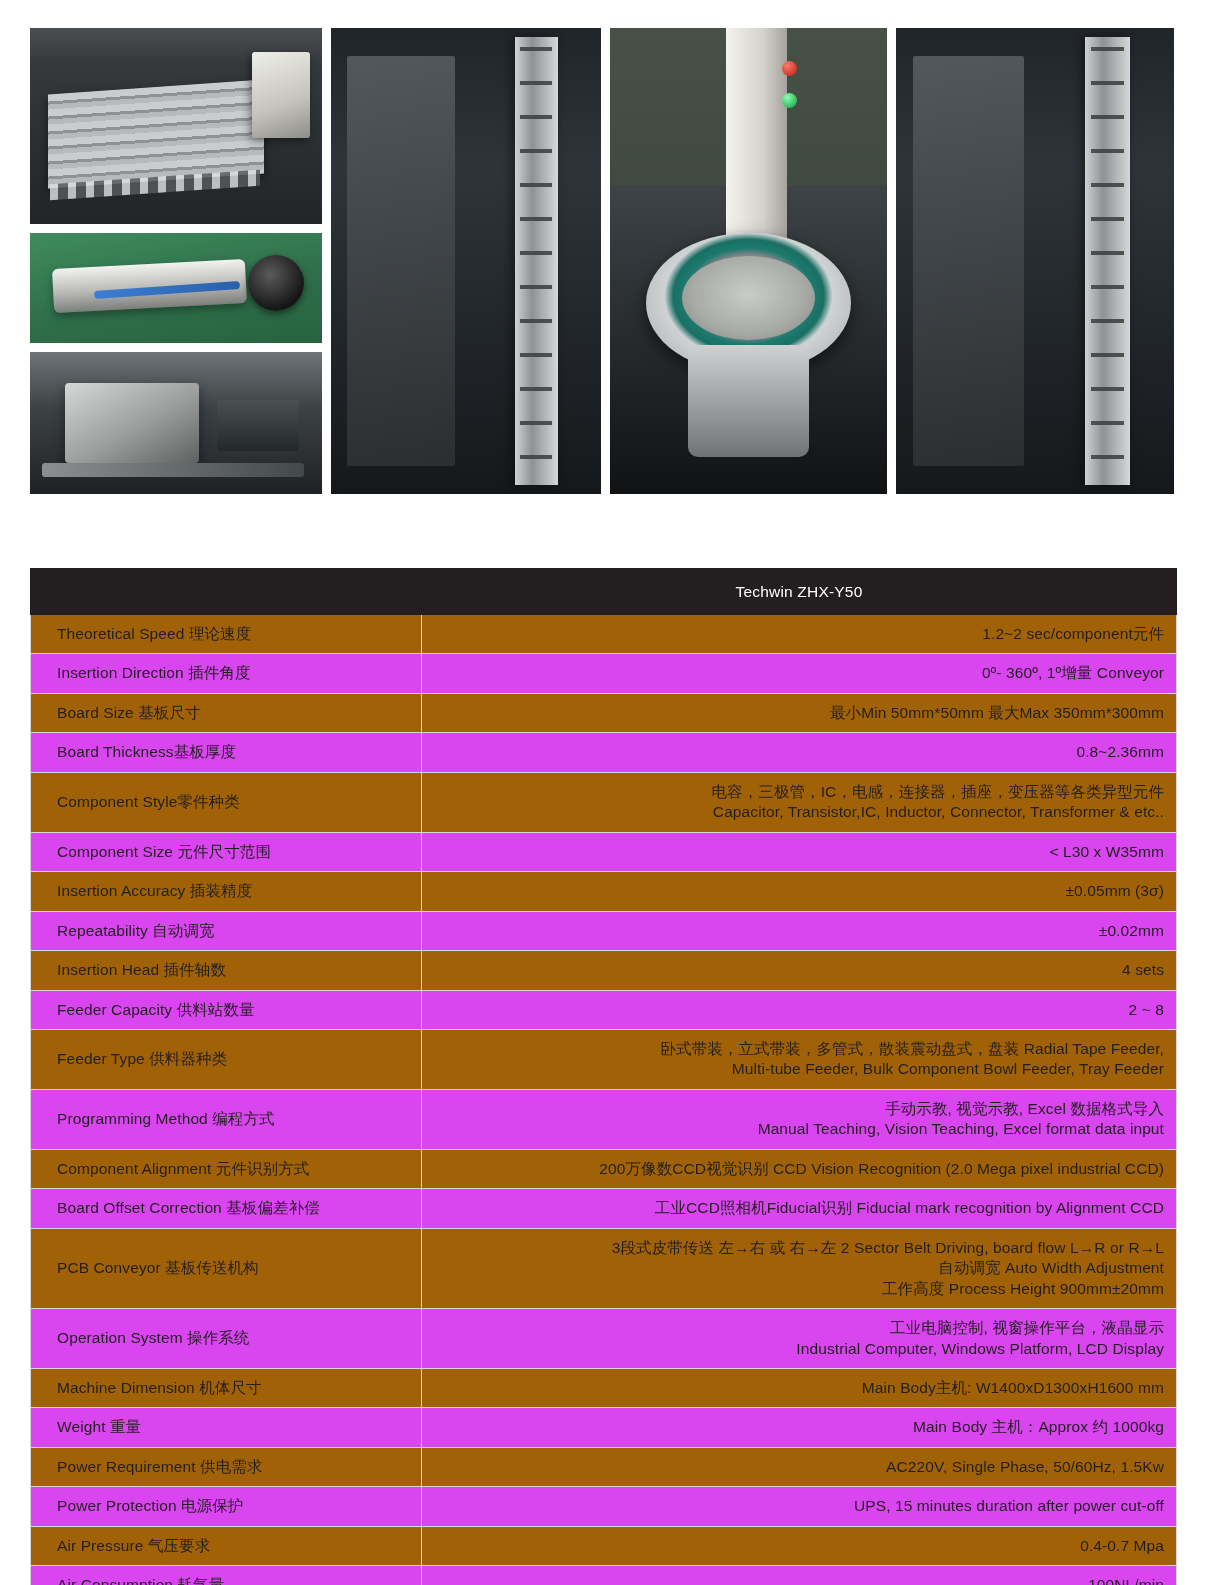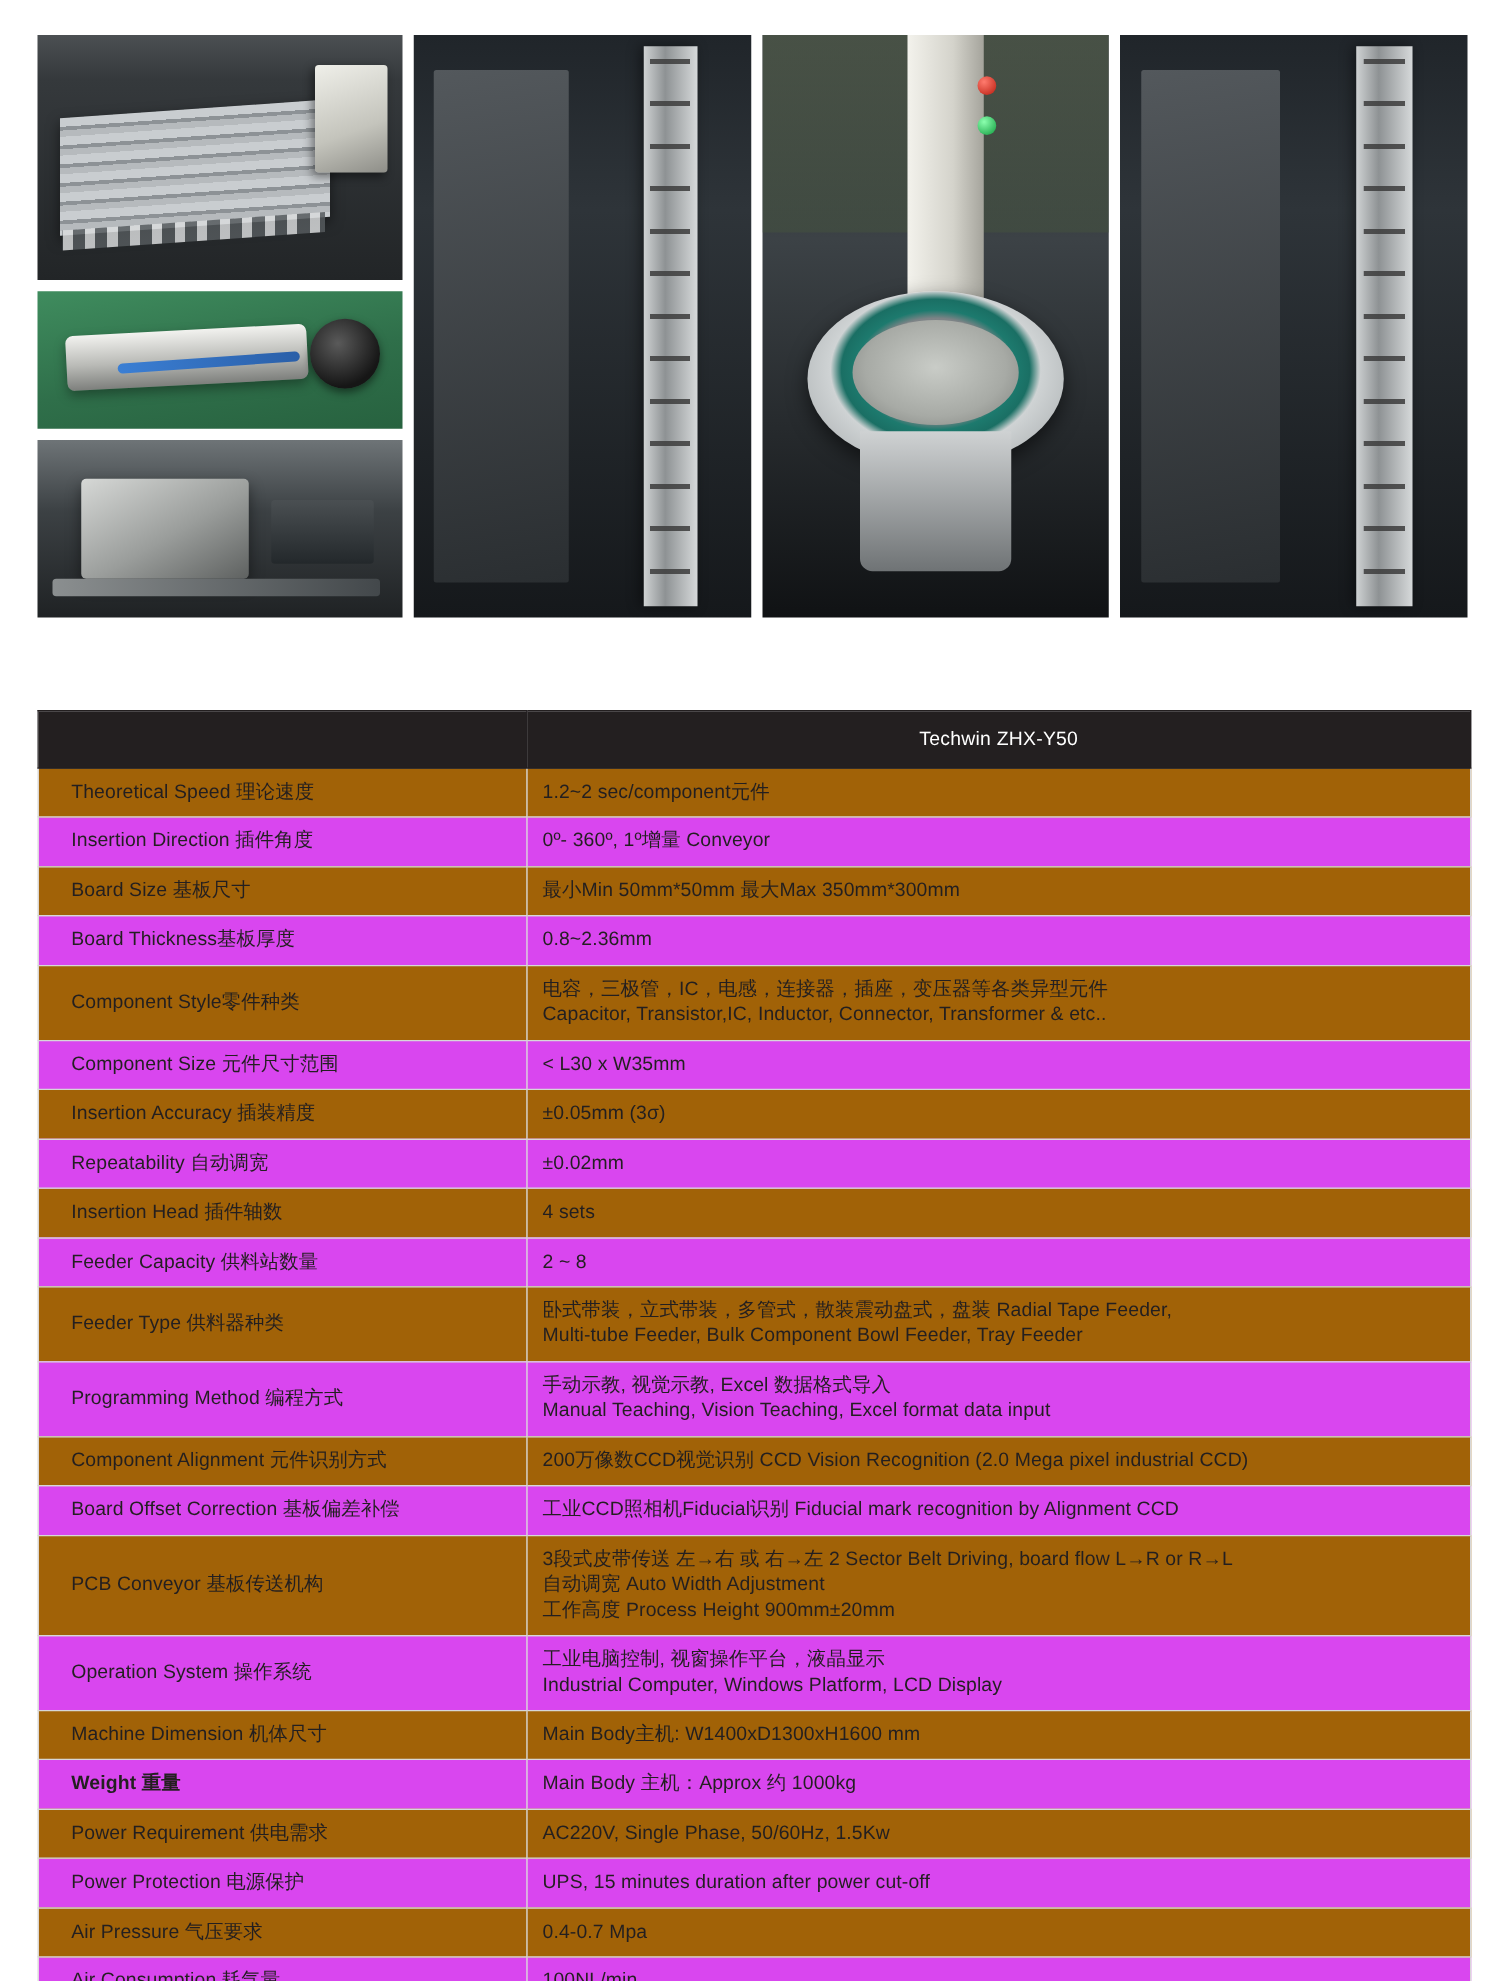--- a/index.html
+++ b/index.html
@@ -265,26 +265,26 @@
     line-height: 1.32;
     vertical-align: middle;
     color: #231f20;
   }
   table.spec td.label {
     padding-left: 26px;
     text-align: left;
     letter-spacing: .1px;
   }
   table.spec td.value {
-    text-align: left;
+    text-align: right;
     letter-spacing: .1px;
   }
   tr.odd td { background: #a16207; }
   tr.even td { background: #d946ef; }
-  tr.weight td.label { font-weight: bold; }
+  tr.weight td.label { font-weight: normal; }
   .val-line { display: block; }
 </style>
 </head>
 <body>
 
 <div class="page">
 
   <div class="gallery">
 
     <div class="gal-col col1">

